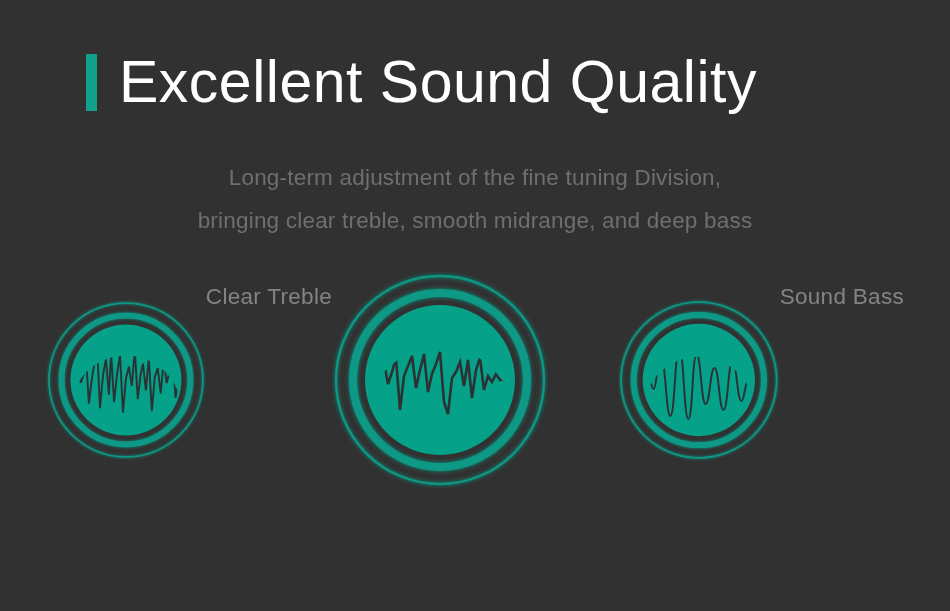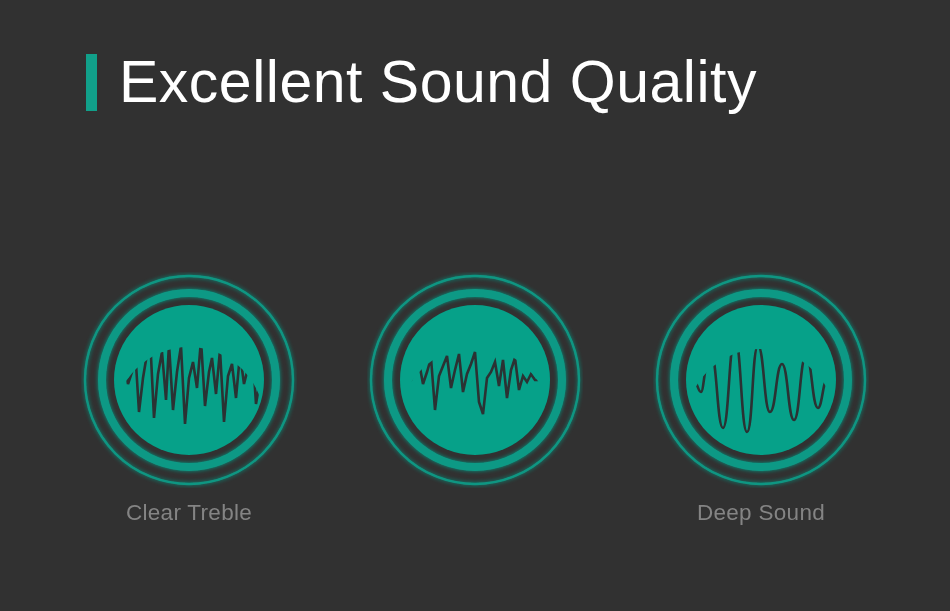--- a/index.html
+++ b/index.html
@@ -72,22 +72,21 @@
     left: 0;
     top: 272px;
     width: 950px;
     display: flex;
     justify-content: center;
     align-items: flex-start;
   }
   .feature {
     width: 286px;
     display: flex;
-    flex-direction: column;
-    align-items: center;
+    flex-direction: row;
   }
   .feature-icon {
     width: 216px;
     height: 216px;
     display: block;
   }
   .feature-label {
     margin-top: 12px;
     color: #848484;
     font-size: 22.5px;
@@ -99,20 +98,24 @@
 </head>
 <body>
 
 <div class="banner" style="background: rgb(49, 49, 49);">
 
   <div class="heading-row">
     <div class="accent-bar" style="background: rgb(17, 160, 138);"></div>
     <div class="page-title" style="color: rgb(255, 255, 255);">Excellent Sound Quality</div>
   </div>
 
+  <div class="subtitle-block" style="color: rgb(111, 111, 111);">
+    <span class="subtitle-line">Long-term adjustment of the fine tuning Division,</span>
+    <span class="subtitle-line">bringing clear treble, smooth midrange, and deep bass</span>
+  </div>
 
   <div class="features">
 
     <div class="feature">
       <svg class="feature-icon" viewBox="0 0 216 216">
         <defs>
           <filter id="glow0" x="-40%" y="-40%" width="180%" height="180%">
             <feGaussianBlur stdDeviation="2.2" result="b"></feGaussianBlur>
             <feMerge>
                 <feMergeNode in="b"></feMergeNode>
@@ -170,17 +173,17 @@
               <circle cx="108" cy="108" r="75" fill="#06a189"></circle>
             </clipPath>
         </defs>
         <circle cx="108" cy="108" r="104" fill="none" stroke="#0f9c87" stroke-width="2.4" opacity="0.95" filter="url(#glow2)"></circle>
         <circle cx="108" cy="108" r="87" fill="none" stroke="#0f9c87" stroke-width="8" opacity="0.98" filter="url(#glow2)"></circle>
         <circle cx="108" cy="108" r="75" fill="#06a189"></circle>
         <g clip-path="url(#clip2)" transform="translate(0,44)">
           <path fill="none" stroke="#2b3233" stroke-width="2.6" stroke-linejoin="round" stroke-linecap="butt" d="M 18 64 L 40 64 C 44 64 45 76 48 76 C 51 76 52 38 58 38 C 64 38 64 112 70 112 C 76 112 76 22 82 22 C 88 22 88 116 94 116 C 100 116 99 30 105 30 C 111 30 111 96 117 96 C 123 96 123 48 129 48 C 135 48 135 104 141 104 C 147 104 147 40 153 40 C 159 40 159 92 165 92 C 169 92 170 64 174 64 L 196 64"></path>
         </g>
       </svg>
-      <div class="feature-label">Deep Sound</div>
+      <div class="feature-label">Sound Bass</div>
     </div>
 
   </div>
 </div>
 
 </body></html>

